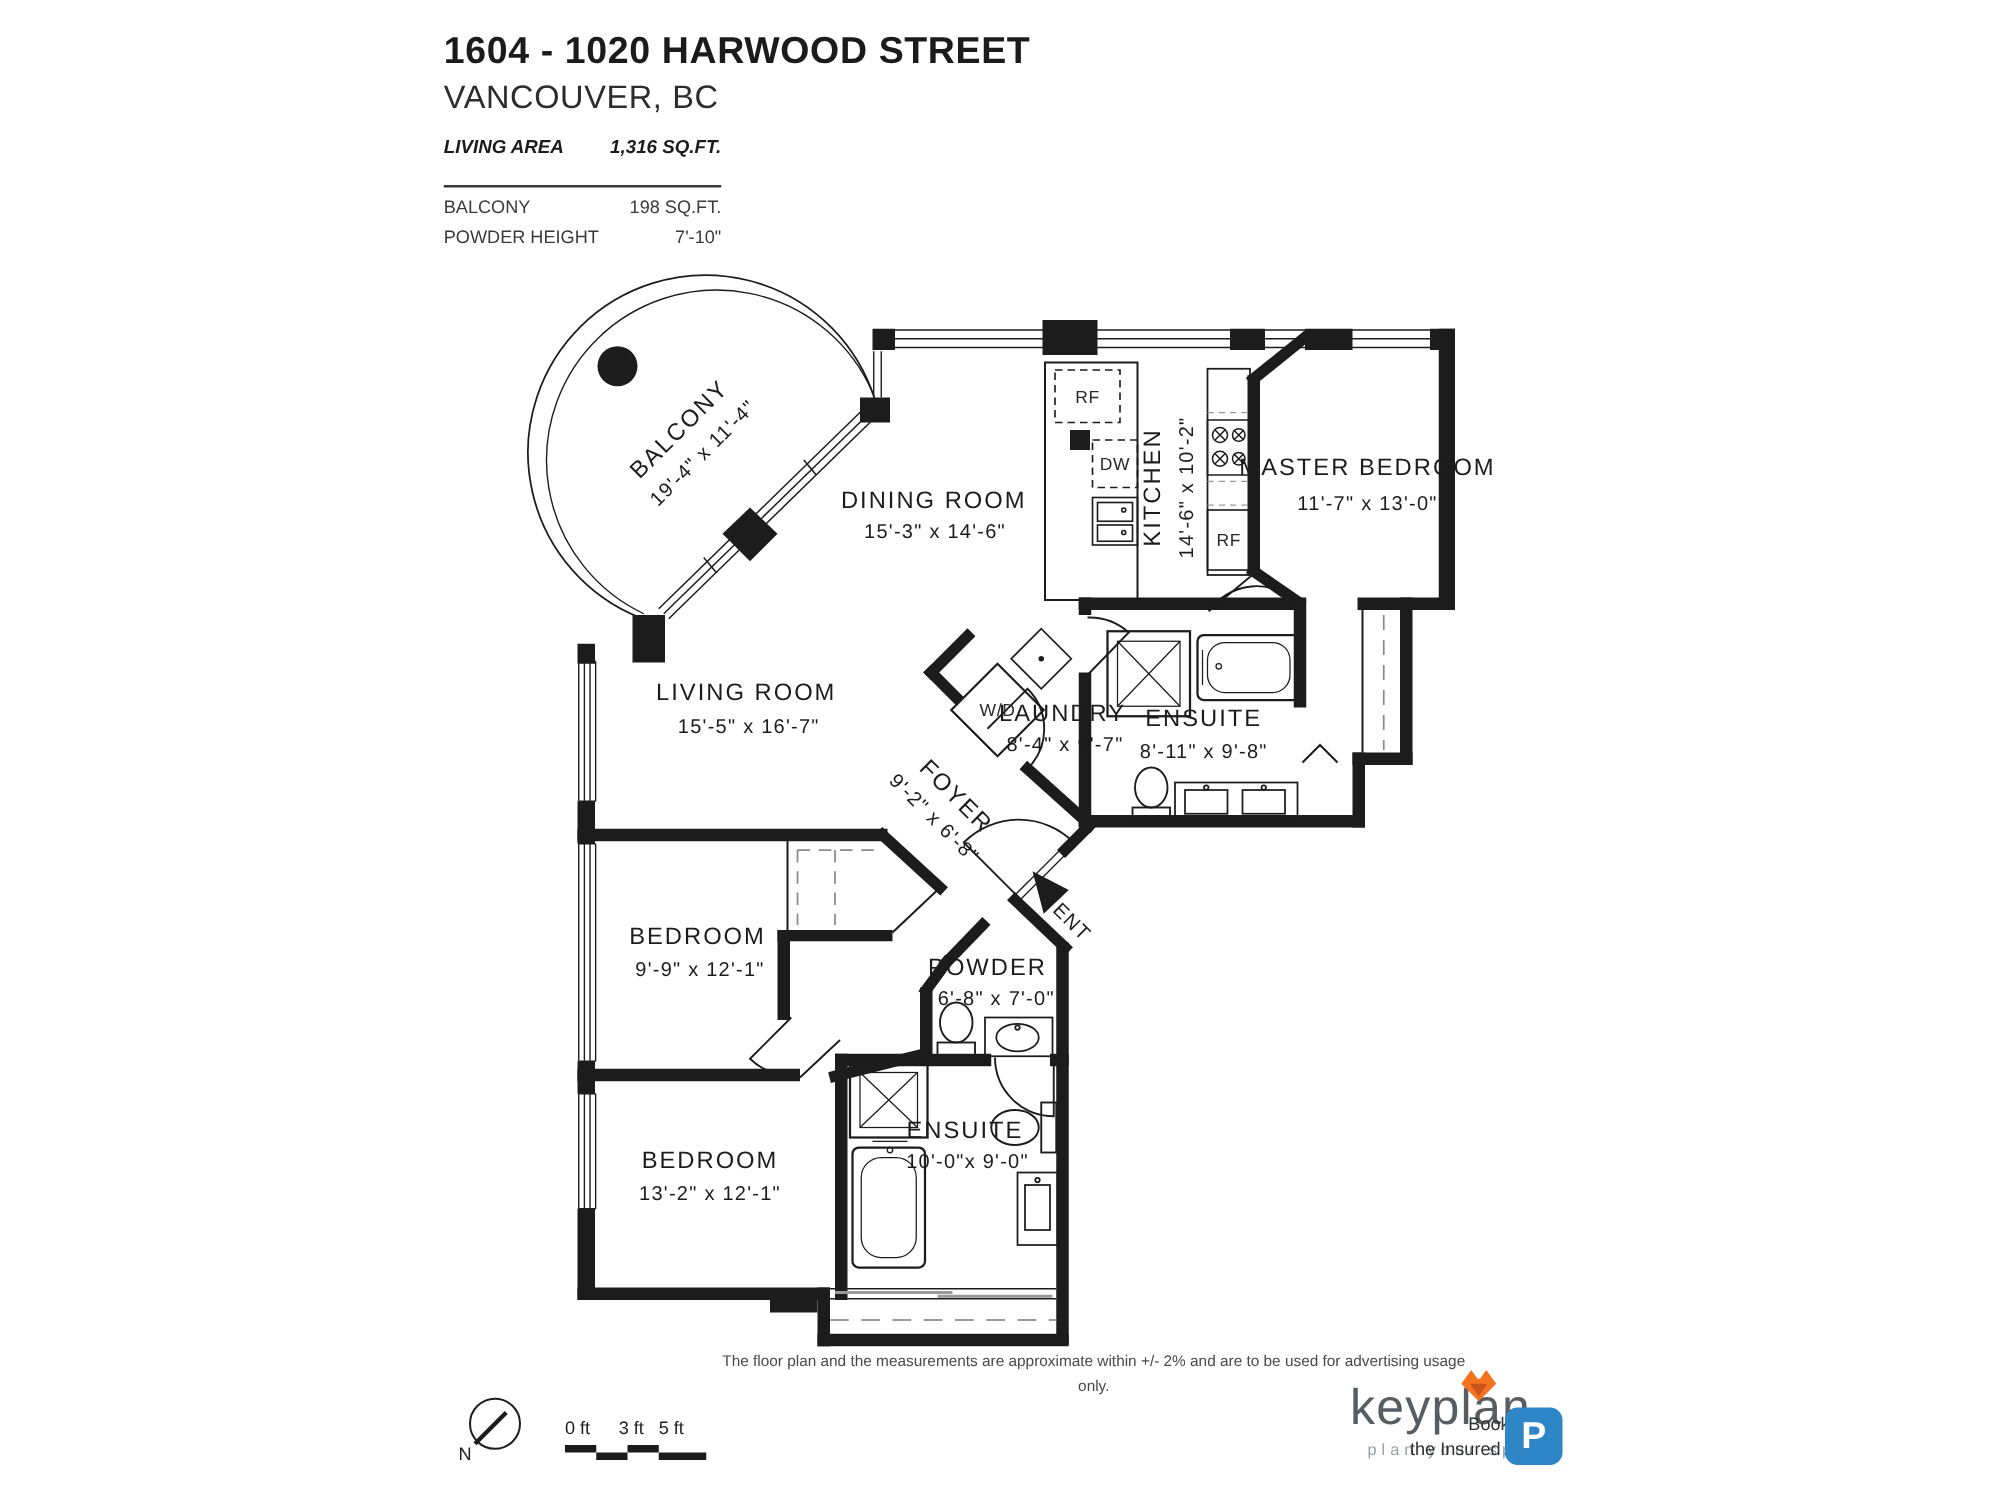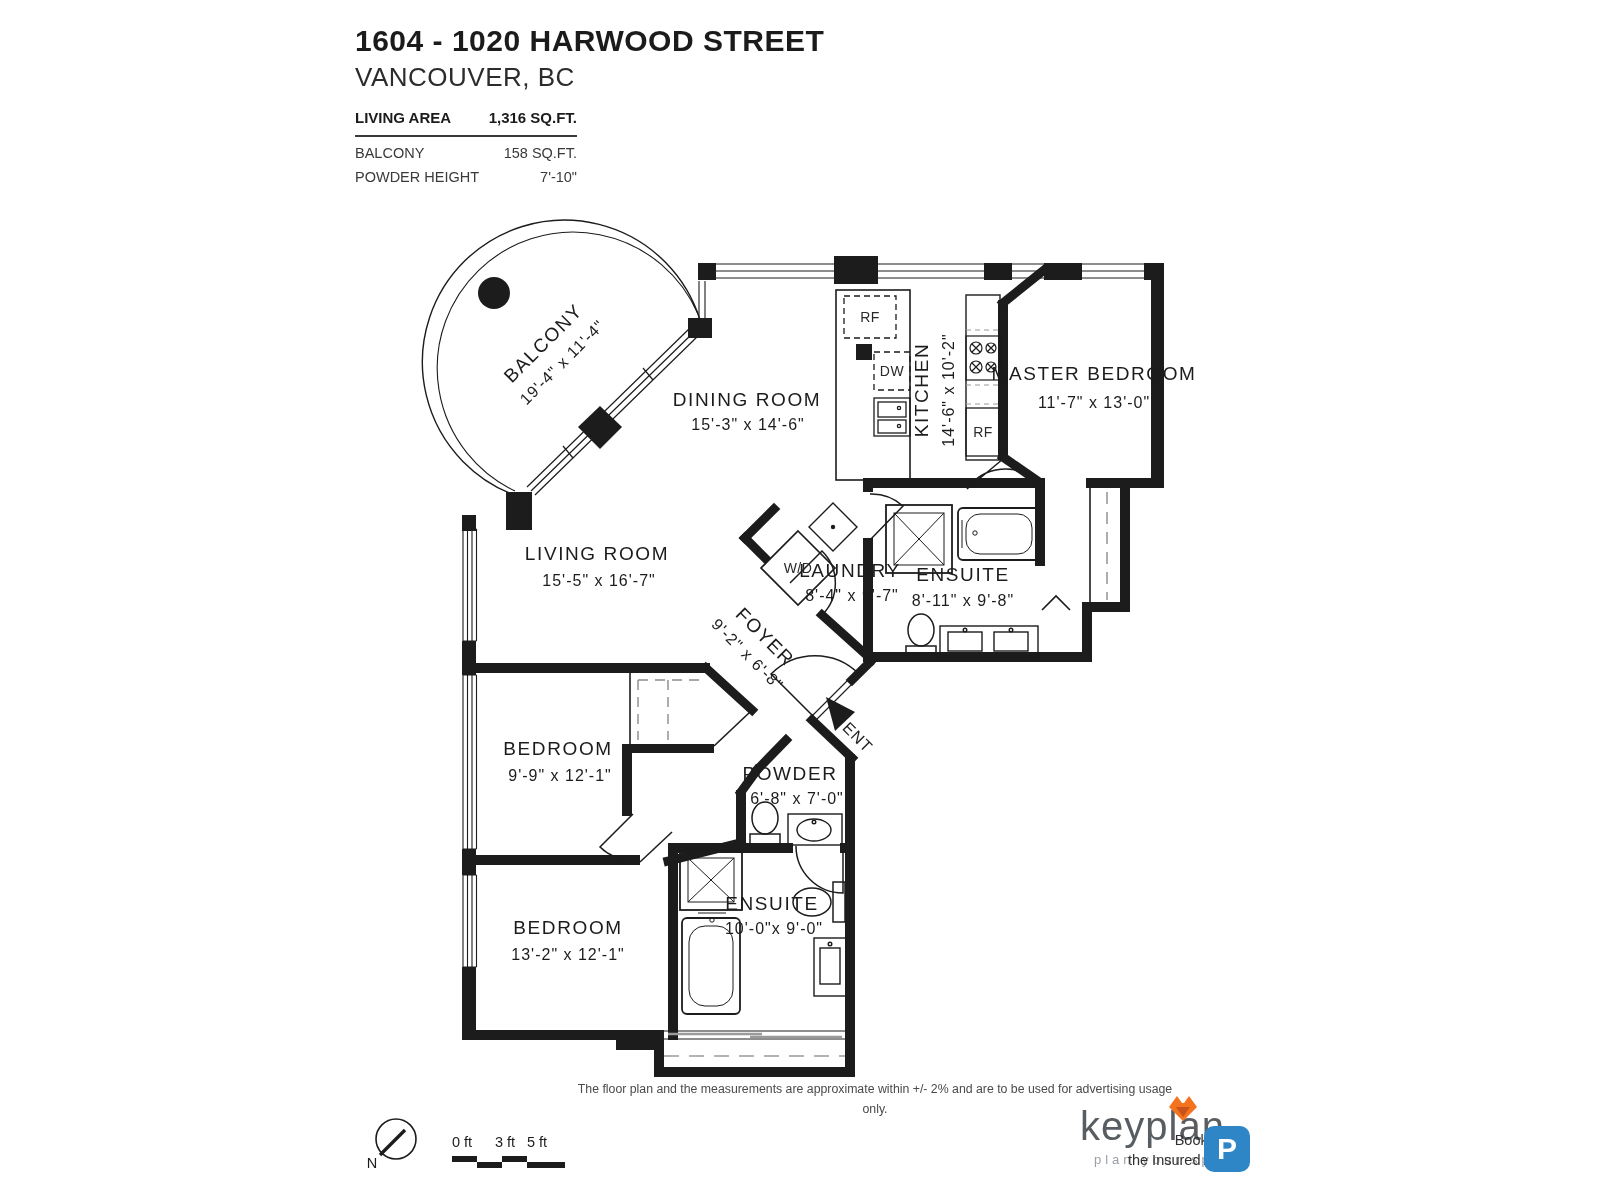--- a/index.html
+++ b/index.html
@@ -4,22 +4,22 @@
 <style>
   html,body{margin:0;padding:0;background:#ffffff;}
   #page{position:relative;width:1600px;height:1200px;background:#fff;overflow:hidden;
         font-family:"Liberation Sans",sans-serif;color:#1d1d1d;border-radius:16px;}
   
   #hdr{position:absolute;left:355px;top:24px;width:600px;}
   .title{font-size:30px;font-weight:bold;letter-spacing:.5px;color:#1b1b1b;}
   .subtitle{font-size:26px;letter-spacing:.5px;color:#2c2c2c;margin-top:4px;}
   .stats{width:222px;margin-top:16px;font-size:14.5px;}
   .srow{display:flex;justify-content:space-between;align-items:baseline;margin-top:8px;color:#3a3a3a;}
-  .srow.first{font-weight:bold;color:#1b1b1b;padding-bottom:9px;margin-top:0;
-              border-bottom:2px solid #3a3a3a;font-size:15px;}
+  .srow.first{font-weight:bold;color:#1b1b1b;padding-bottom:22px;margin-top:0;
+              border-bottom:2px solid #3a3a3a;font-size:15px;font-style:italic;}
   
   .rn{font-family:"Liberation Sans",sans-serif;font-size:19px;letter-spacing:1.6px;
       fill:#1c1c1c;text-anchor:middle;}
   .rd{font-family:"Liberation Sans",sans-serif;font-size:16px;letter-spacing:1px;
       fill:#1c1c1c;text-anchor:middle;}
   .fx{font-family:"Liberation Sans",sans-serif;font-size:14px;letter-spacing:.5px;
       fill:#2a2a2a;text-anchor:middle;}
   .tick{font-family:"Liberation Sans",sans-serif;font-size:14.5px;fill:#1c1c1c;text-anchor:middle;}
   
   #disclaimer{position:absolute;left:575px;top:1080px;width:600px;text-align:center;
@@ -42,21 +42,21 @@
   <div id="hdr">
     <div class="title">1604 - 1020 HARWOOD STREET</div>
     <div class="subtitle">VANCOUVER, BC</div>
     <div class="stats">
       <div class="srow first">
         <span>LIVING AREA</span>
         <span>1,316 SQ.FT.</span>
       </div>
       <div class="srow">
         <span>BALCONY</span>
-        <span>158 SQ.FT.</span>
+        <span>198 SQ.FT.</span>
       </div>
       <div class="srow">
         <span>POWDER HEIGHT</span>
         <span>7'-10"</span>
       </div>
     </div>
   </div>
 
   <svg width="1600" height="1200" viewBox="0 0 1600 1200" style="position:absolute;left:0;top:0;">
 

